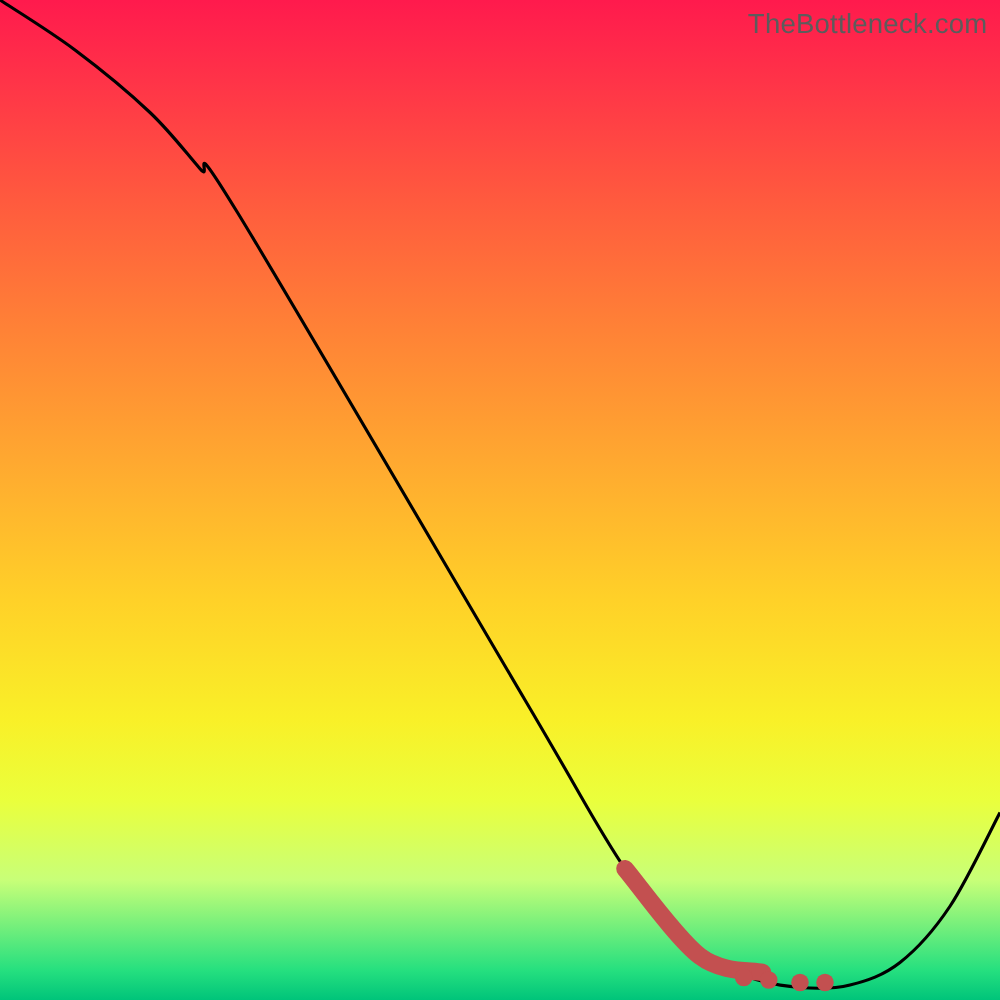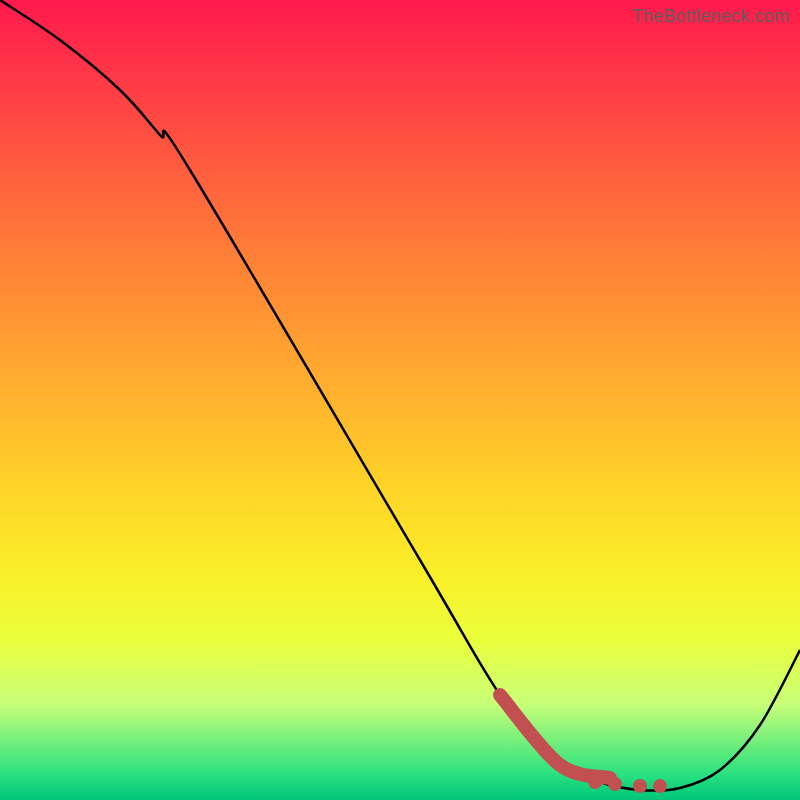--- a/index.html
+++ b/index.html
@@ -31,21 +31,21 @@
       #c8ff78 88%,
       #26e07f 97%,
       #00c47a 100%
     );
   }
   .watermark {
     position: absolute;
     top: 6px;
     right: 10px;
     color: #5c5c5c;
-    font-size: 18px;
+    font-size: 22px;
     font-weight: 500;
     letter-spacing: 0.2px;
     pointer-events: none;
   }
   svg.plot {
     position: absolute;
     inset: 0;
     width: 800px;
     height: 800px;
     overflow: visible;

